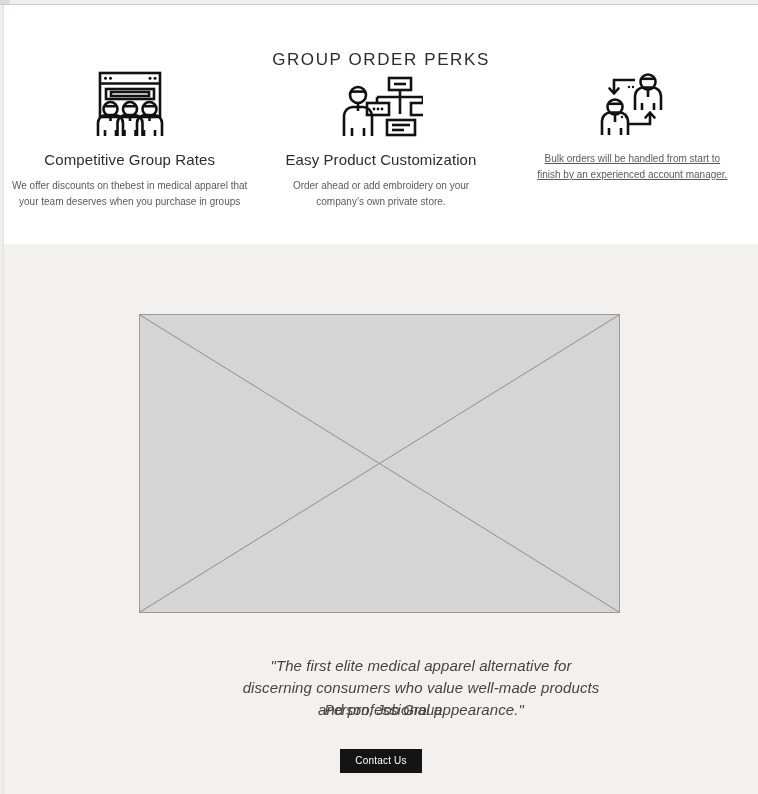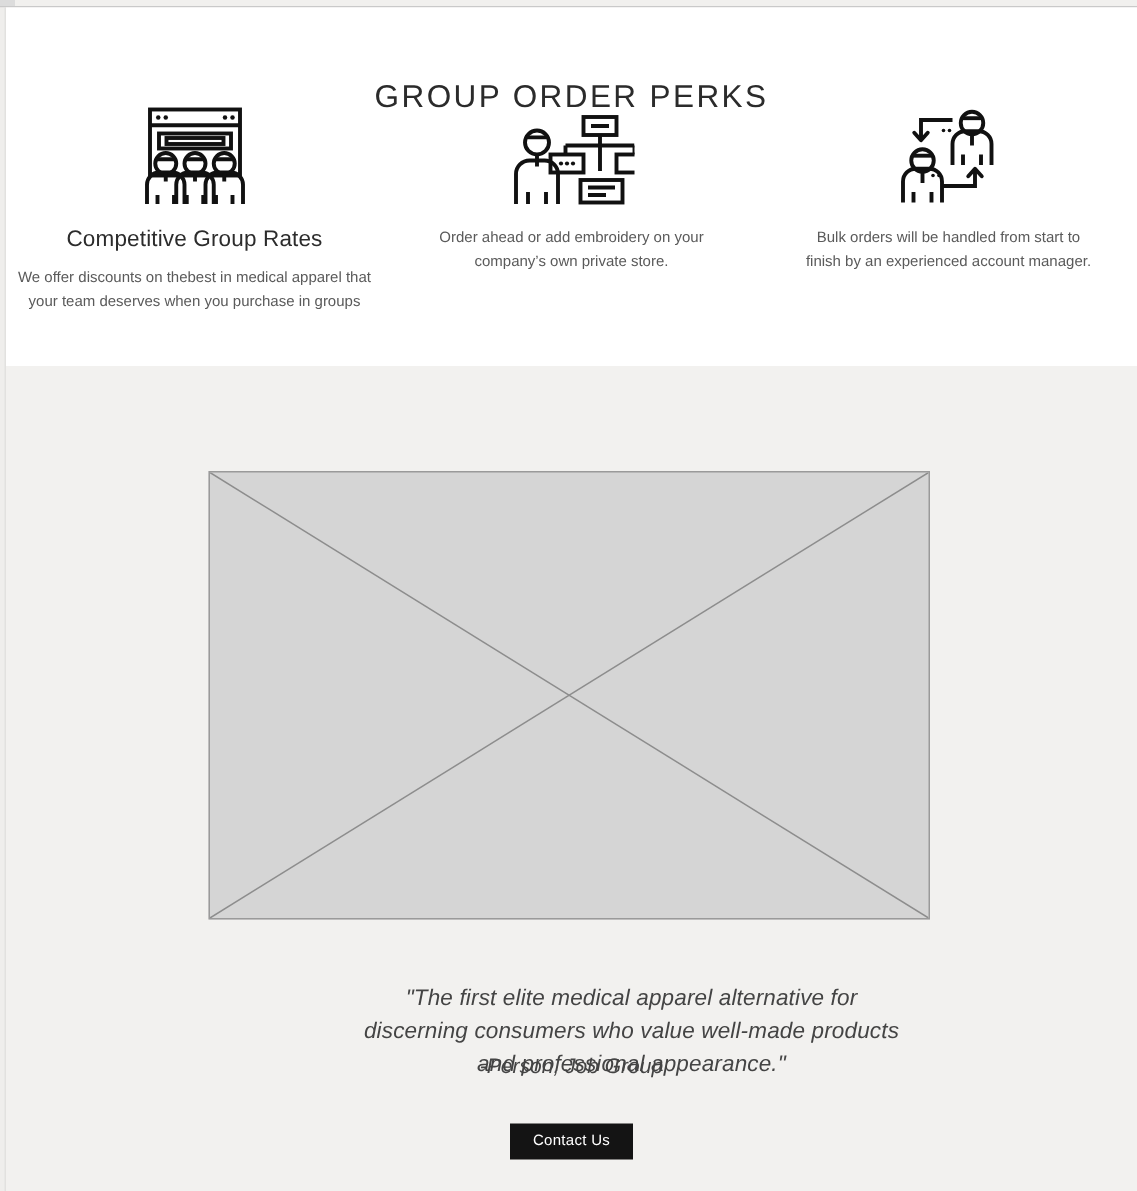--- a/index.html
+++ b/index.html
@@ -73,21 +73,21 @@
     height: 239px;
     background: #ffffff;
   }
 
   .section-title {
     position: absolute;
     left: 0;
     top: 31px;
     width: 754px;
     text-align: center;
-    font-size: 21px;
+    font-size: 17px;
     letter-spacing: 1.6px;
     color: #2b2b2b;
     font-weight: 400;
   }
 
   .perks-row {
     position: absolute;
     left: 0;
     top: 62px;
     width: 754px;
@@ -118,21 +118,21 @@
     letter-spacing: .1px;
   }
   .perk-body {
     font-size: 10px;
     line-height: 1.55;
     color: #5a5a5a;
     text-align: center;
     width: 236px;
   }
   .perk-col.col-2 .perk-body { width: 190px; }
-  .perk-col.col-3 .perk-body { width: 200px; }
+  .perk-col.col-3 .perk-body { width: 200px; text-decoration: underline; }
 
   
   .testimonial-section {
     position: absolute;
     left: 0;
     top: 239px;
     width: 754px;
     height: 550px;
     background: #f2f1ef;
   }
@@ -280,20 +280,21 @@
               <rect x="28" y="33" width="22" height="12"></rect>
               <circle cx="35" cy="39" r="1.4" fill="#111111" stroke="none"></circle>
               <circle cx="39" cy="39" r="1.4" fill="#111111" stroke="none"></circle>
               <circle cx="43" cy="39" r="1.4" fill="#111111" stroke="none"></circle>
               <rect x="72" y="33" width="22" height="12"></rect>
               <rect x="48" y="50" width="28" height="15"></rect>
               <line x1="53" y1="55" x2="71" y2="55"></line>
               <line x1="53" y1="60" x2="65" y2="60"></line>
             </svg>
           </div>
+          <div class="perk-title">Easy Product Customization</div>
           <p class="perk-body">Order ahead or add embroidery on your company’s own private store.</p>
         </div>
 
         <div class="perk-col col-3">
           <div class="perk-icon">
             <svg width="80" height="68" viewBox="0 0 80 68" fill="none" stroke="#111111" stroke-width="2.6">
 
               <circle cx="56" cy="12" r="7.5"></circle>
               <path d="M48.8 8.8 h14.4"></path>
               <path d="M43 40 v-14 a8.5 8.5 0 0 1 8.5-8.5 h9 a8.5 8.5 0 0 1 8.5 8.5 v14"></path>

